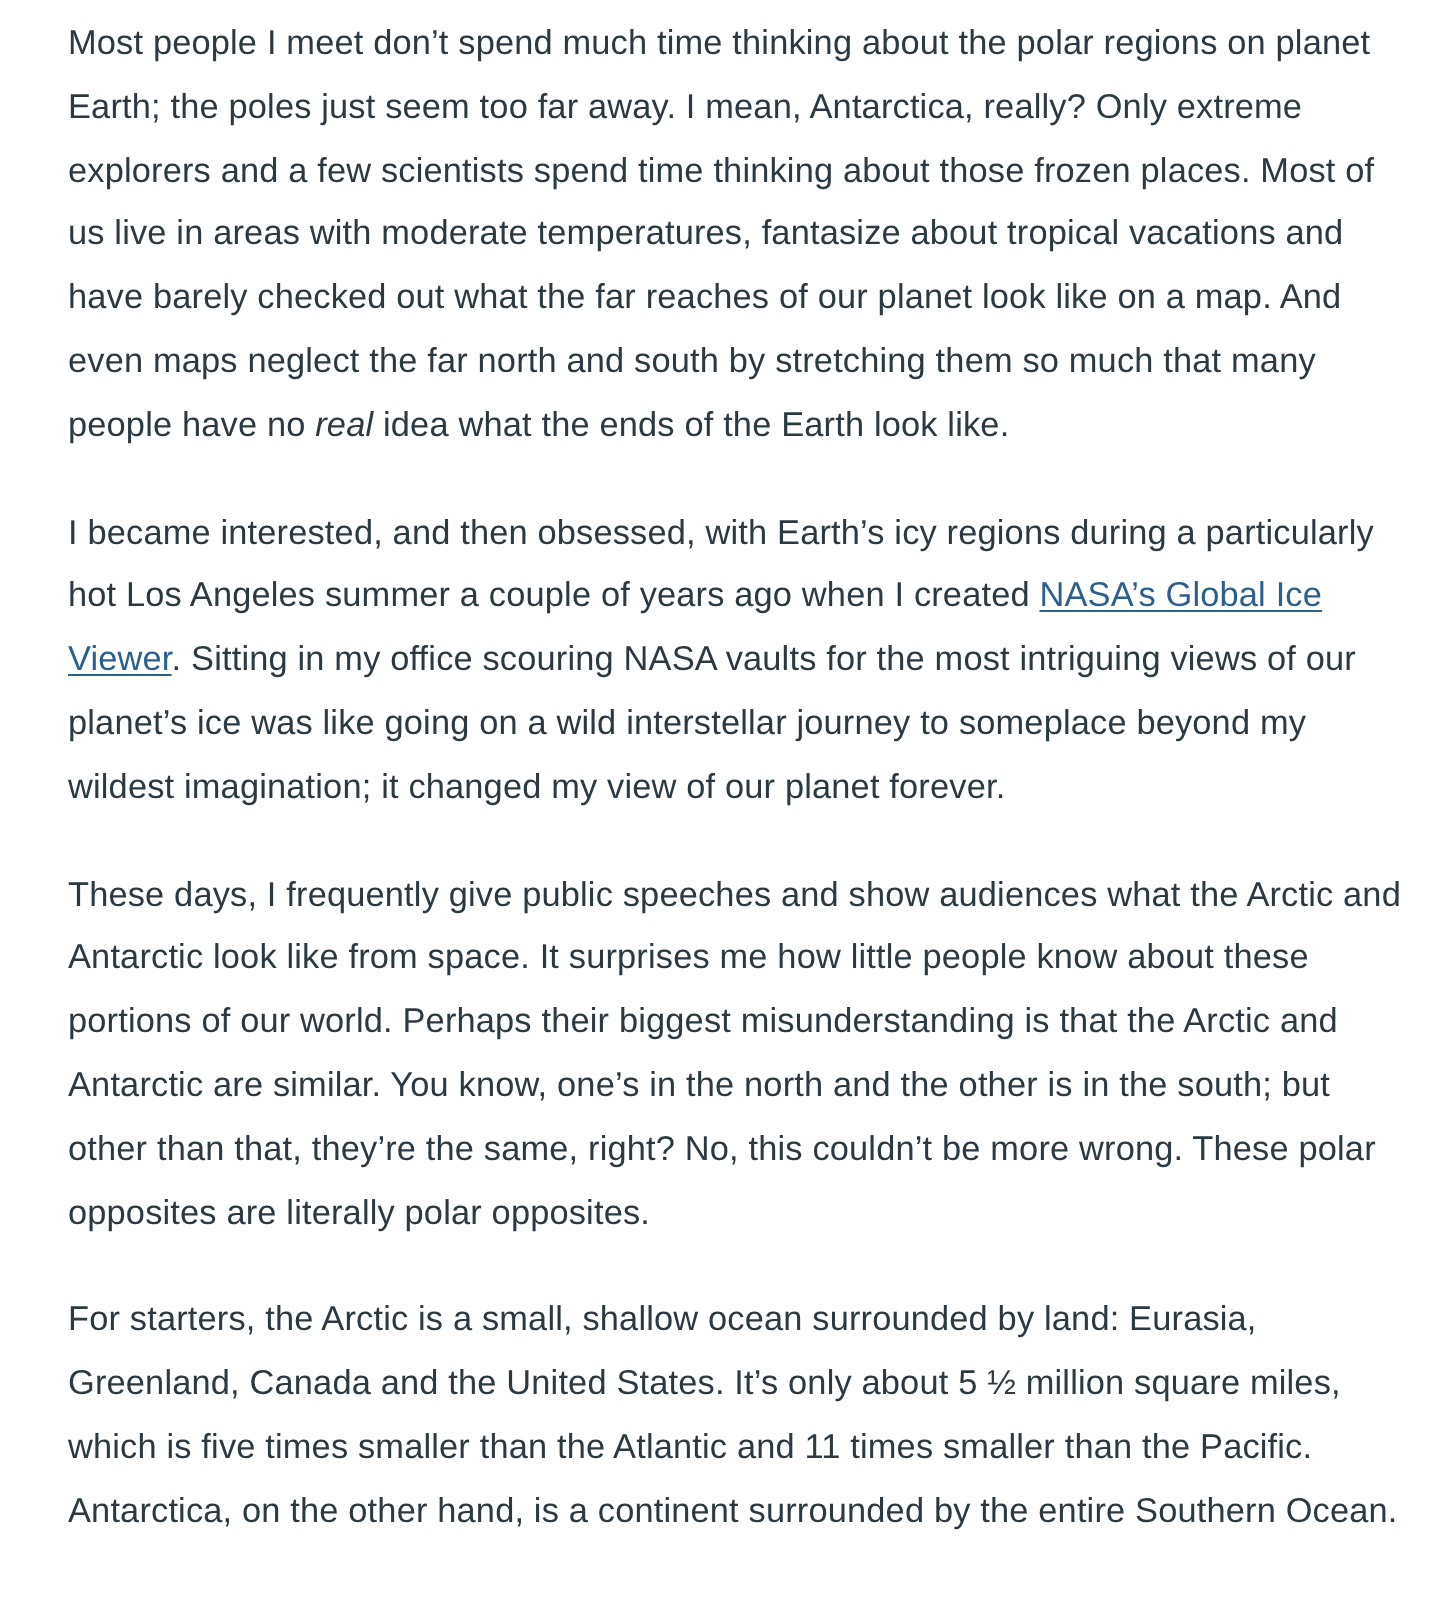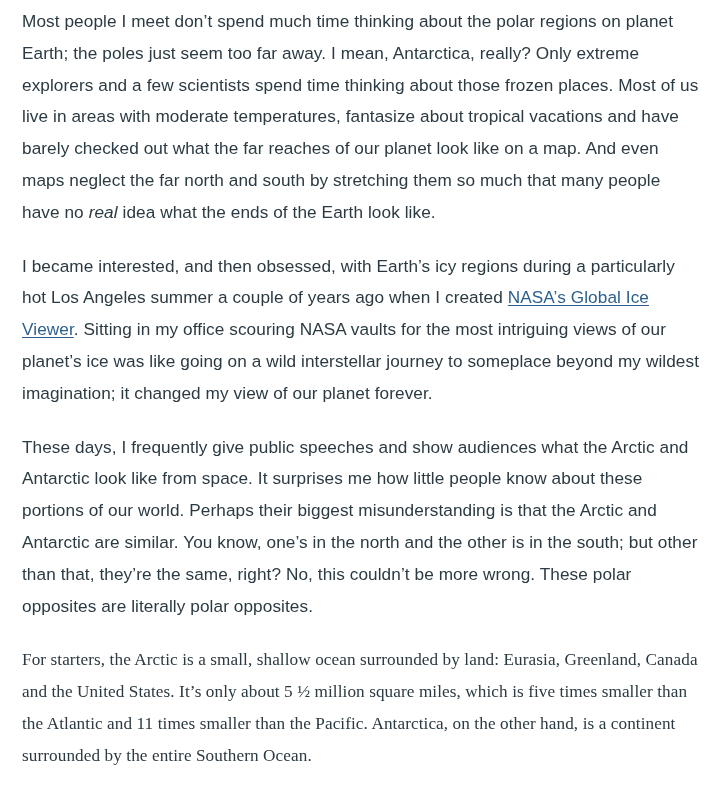--- a/index.html
+++ b/index.html
@@ -7,35 +7,34 @@
     padding: 0;
     background: #ffffff;
   }
   body {
     width: 723px;
     height: 804px;
     overflow: hidden;
     font-family: "Liberation Sans", sans-serif;
   }
   .article {
-    padding: 6px 22px 0 22px;
+    padding: 6px 22px 0 34px;
     box-sizing: border-box;
     width: 723px;
   }
   .para {
     color: #2b3a42;
     font-size: 17.2px;
     line-height: 31.8px;
     margin: 0 0 22px 0;
     letter-spacing: 0.005em;
     text-align: left;
   }
   .para:last-child {
     margin-bottom: 0;
-    font-family: Liberation Serif, serif;
   }
   em.emph {
     font-style: italic;
   }
   a.inline-link {
     color: #2b5f8e;
     text-decoration: underline;
     text-underline-offset: 2px;
   }
 </style>

